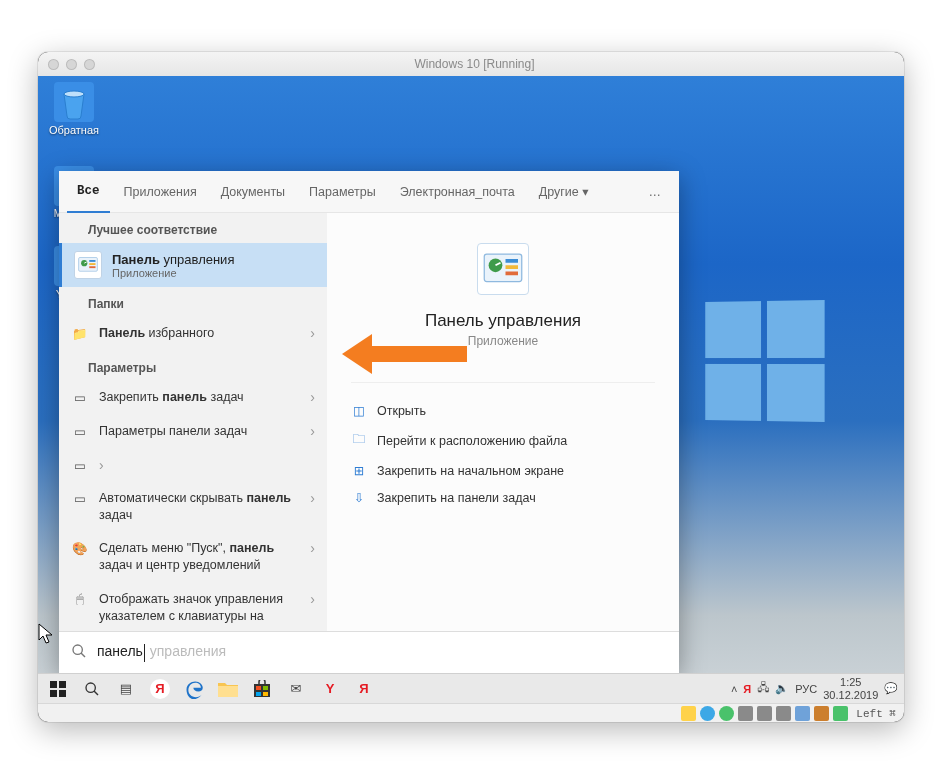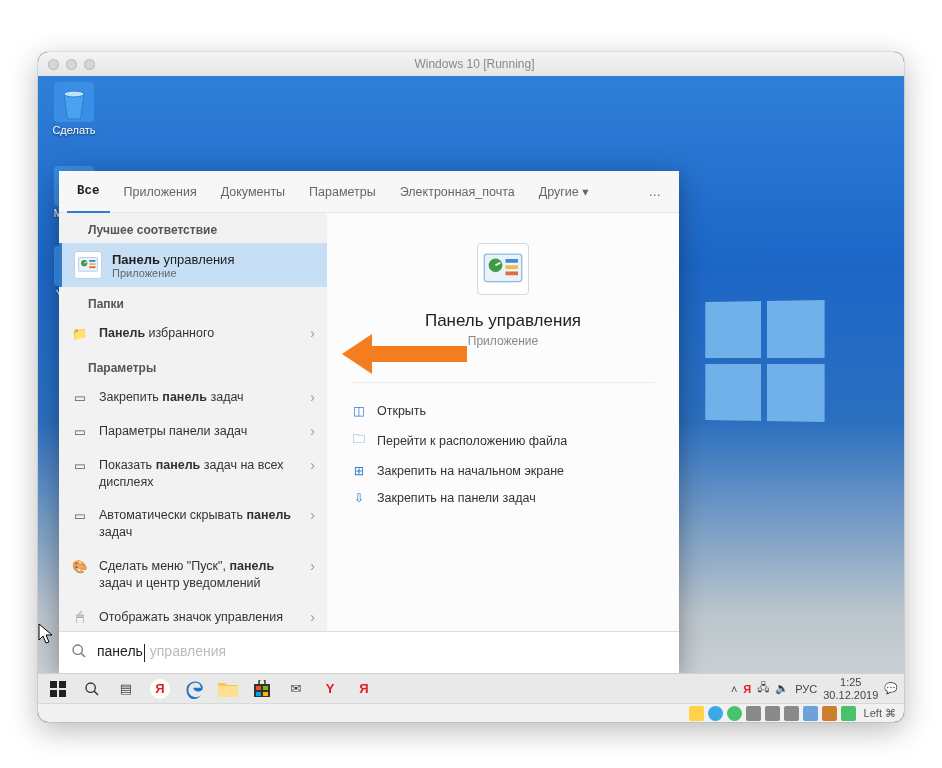--- a/index.html
+++ b/index.html
@@ -118,21 +118,21 @@
   .taskbar{
     position:absolute; left:0; right:0; bottom:0; height:30px;
     background:#e9e9e9; border-top:1px solid #d0d0d0;
     display:flex; align-items:center; padding:0 6px; gap:6px;
   }
   .tb-btn{width:28px;height:26px;display:flex;align-items:center;justify-content:center;color:#444;}
   .tb-spacer{flex:1;}
   .tray{display:flex;align-items:center;gap:6px;font-size:11px;color:#444;}
   .tray .clock{line-height:1.1;text-align:center;}
   
-  .host-toolbar{height:19px;background:#f1f1f1;border-top:1px solid #d8d8d8;display:flex;align-items:center;justify-content:flex-end;padding:0 8px;gap:4px;}
+  .host-toolbar{height:19px;background:#f1f1f1;border-top:1px solid #d8d8d8;display:flex;align-items:center;justify-content:flex-end;padding:0 8px;gap:4px;font-family:Liberation Mono, monospace;}
   .ht-ico{width:15px;height:15px;border-radius:2px;}
   .cursor-img{position:absolute;left:0px;bottom:55px;z-index:60;}
 </style>
 </head>
 <body>
 
 <div class="host-window">
   <div class="host-titlebar">
     <div class="traffic-lights">
       <div class="traffic-light"></div>
@@ -151,21 +151,21 @@
         <div></div>
       </div>
 
     <div class="desktop-icon" style="left:6px;top:6px">
       <div class="ico ico-trash">
         <svg viewBox="0 0 40 40">
             <path d="M10 12 h20 l-3 22 a3 3 0 0 1 -3 3 h-8 a3 3 0 0 1 -3 -3 z" fill="#4aa3ef" stroke="#2a7fd0"></path>
             <ellipse cx="20" cy="12" rx="10" ry="3" fill="#bfe0fb" stroke="#2a7fd0"></ellipse>
           </svg>
       </div>
-      <div>Сделать</div>
+      <div>Обратная</div>
     </div>
     <div class="desktop-icon" style="left:6px;top:90px">
       <div class="ico ico-edge">
         <svg width="28" height="28" viewBox="0 0 32 32">
             <path d="M4 17c0-8 7-13 14-13 7 0 12 5 12 10 0 4-3 6-7 6-5 0-8-3-8-6h12c0-5-4-8-9-8-6 0-11 5-11 12 0 6 5 11 12 11 4 0 7-2 9-4-3 5-8 7-13 7C9 32 4 25 4 17z" fill="#1f73c9"></path>
           </svg>
       </div>
       <div style="font-size:10px">Microsoft Edge</div>
     </div>
     <div class="desktop-icon" style="left:6px;top:170px">
@@ -224,21 +224,20 @@
           <div class="ri-txt"><span>Закрепить </span><b>панель</b><span> задач</span></div>
           <div class="chev">›</div>
         </div>
         <div class="row-item">
           <div class="ri-ico">▭</div>
           <div class="ri-txt"><span>Параметры панели задач</span></div>
           <div class="chev">›</div>
         </div>
         <div class="row-item">
           <div class="ri-ico">▭</div>
-          <div class="ri-txt"><span>Показать </span><b>панель</b><span> задач на всех дисплеях</span></div>
           <div class="chev">›</div>
         </div>
         <div class="row-item">
           <div class="ri-ico">▭</div>
           <div class="ri-txt"><span>Автоматически скрывать </span><b>панель</b><span> задач</span></div>
           <div class="chev">›</div>
         </div>
         <div class="row-item">
           <div class="ri-ico">🎨</div>
           <div class="ri-txt"><span>Сделать меню "Пуск", </span><b>панель</b><span> задач и центр уведомлений</span></div>

